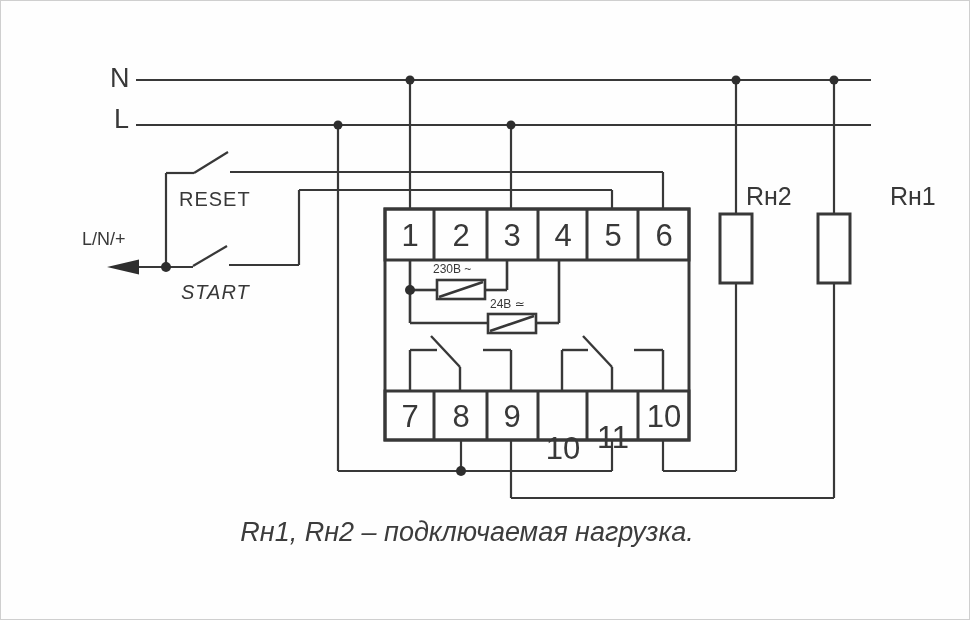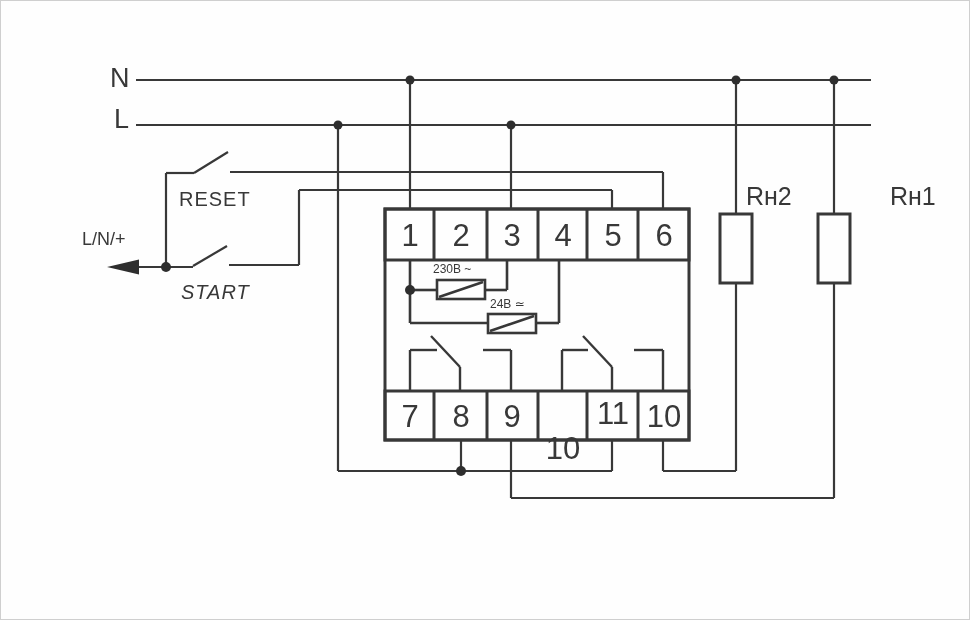--- a/index.html
+++ b/index.html
@@ -142,16 +142,17 @@
   <span class="term" style="left:435px;top:217px;">2</span>
   <span class="term" style="left:486px;top:217px;">3</span>
   <span class="term" style="left:537px;top:217px;">4</span>
   <span class="term" style="left:587px;top:217px;">5</span>
   <span class="term" style="left:638px;top:217px;">6</span>
 
   <span class="term" style="left:384px;top:398px;">7</span>
   <span class="term" style="left:435px;top:398px;">8</span>
   <span class="term" style="left:486px;top:398px;">9</span>
   <span class="term" style="left:537px;top:398px;margin-top:32px;">10</span>
-  <span class="term" style="left:587px;top:395px;">11</span>
+  <span class="term" style="left:587px;top:419px;">11</span>
   <span class="term" style="left:638px;top:398px;">10</span>
 
+  <div class="caption">Rн1, Rн2 – подключаемая нагрузка.</div>
 </div>
 
 </body></html>

